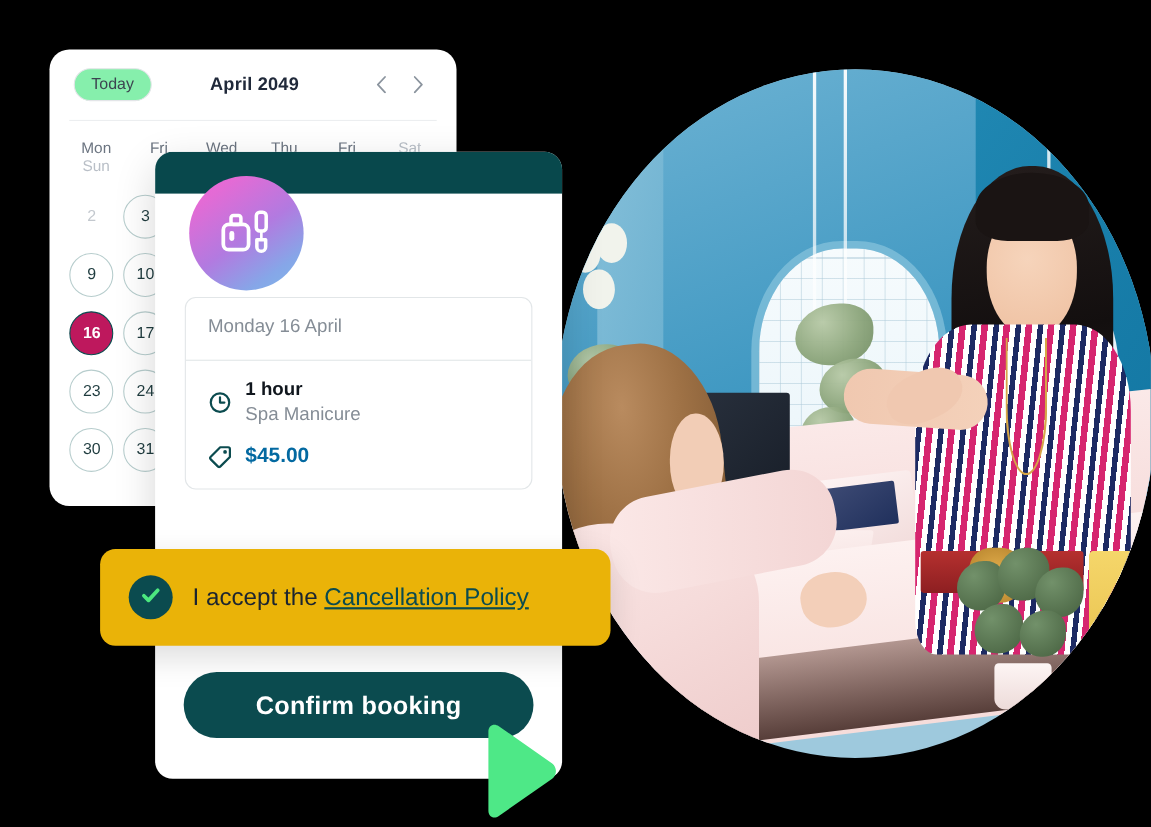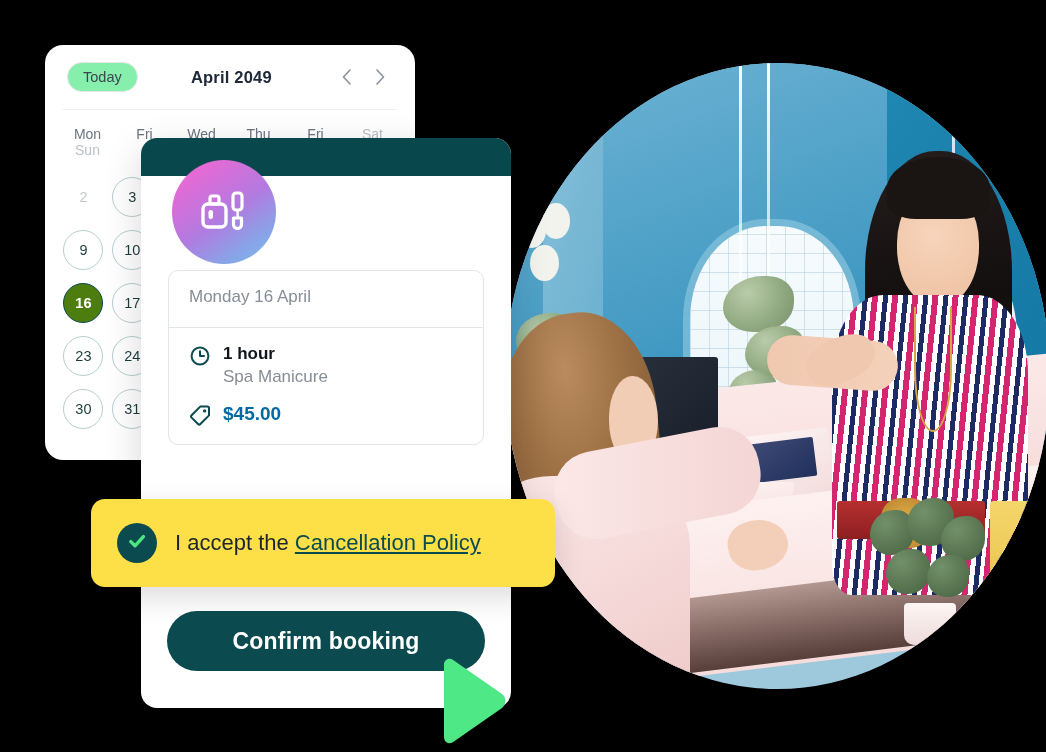--- a/index.html
+++ b/index.html
@@ -275,21 +275,21 @@
     display: flex; align-items: center; justify-content: center;
     font-size: 14.5px; color: #1e3b3e;
     border: 1px solid #b7cdcd;
     background: #fff;
     cursor: pointer;
   }
   .day.muted .circle {
     border-color: transparent; color: #c3c8ce; cursor: default;
   }
   .day.selected .circle {
-    background: #4d7c0f; border-color: #0b4b4f; color: #ffffff; font-weight: bold;
+    background: #be185d; border-color: #0b4b4f; color: #ffffff; font-weight: bold;
   }
 
   
   .booking-card {
     position: absolute;
     left: 141px; top: 138px;
     width: 370px; height: 570px;
     background: #ffffff;
     border-radius: 16px;
     box-shadow: 0 12px 38px rgba(0,0,0,0.16);
@@ -309,33 +309,33 @@
     width: 316px;
     border: 1px solid #e2e6e8;
     border-radius: 10px;
     overflow: hidden;
   }
   .bk-when { padding: 16px 20px 15px 20px; }
   .bk-date { font-size: 17px; color: #858d96; margin-bottom: 5px; }
   .bk-time { font-size: 19.5px; font-weight: bold; color: #10161d; letter-spacing: .1px; }
   .bk-sep { height: 1px; background: #e2e6e8; }
   .bk-meta { padding: 16px 20px 18px 20px; }
-  .bk-row { display: flex; align-items: flex-start; gap: 12px; }
+  .bk-row { display: flex; align-items: center; gap: 12px; }
   .bk-row + .bk-row { margin-top: 16px; }
   .bk-ico { width: 22px; height: 22px; flex: 0 0 22px; margin-top: 1px; }
   .bk-dur { font-size: 17px; font-weight: bold; color: #10161d; line-height: 1.2; }
   .bk-svc { font-size: 17px; color: #858d96; margin-top: 3px; }
   .bk-price { font-size: 19px; font-weight: bold; color: #0369a1; }
 
   
   .consent-bar {
     position: absolute;
     left: 91px; top: 499px;
     width: 464px; height: 88px;
-    background: #fde047;
+    background: #eab308;
     border-radius: 14px;
     box-shadow: 0 10px 30px rgba(0,0,0,0.14);
     display: flex; align-items: center;
     padding: 0 26px;
     gap: 18px;
   }
   .check-circle {
     width: 40px; height: 40px; border-radius: 50%;
     background: #0b4b4f;
     display: flex; align-items: center; justify-content: center;

